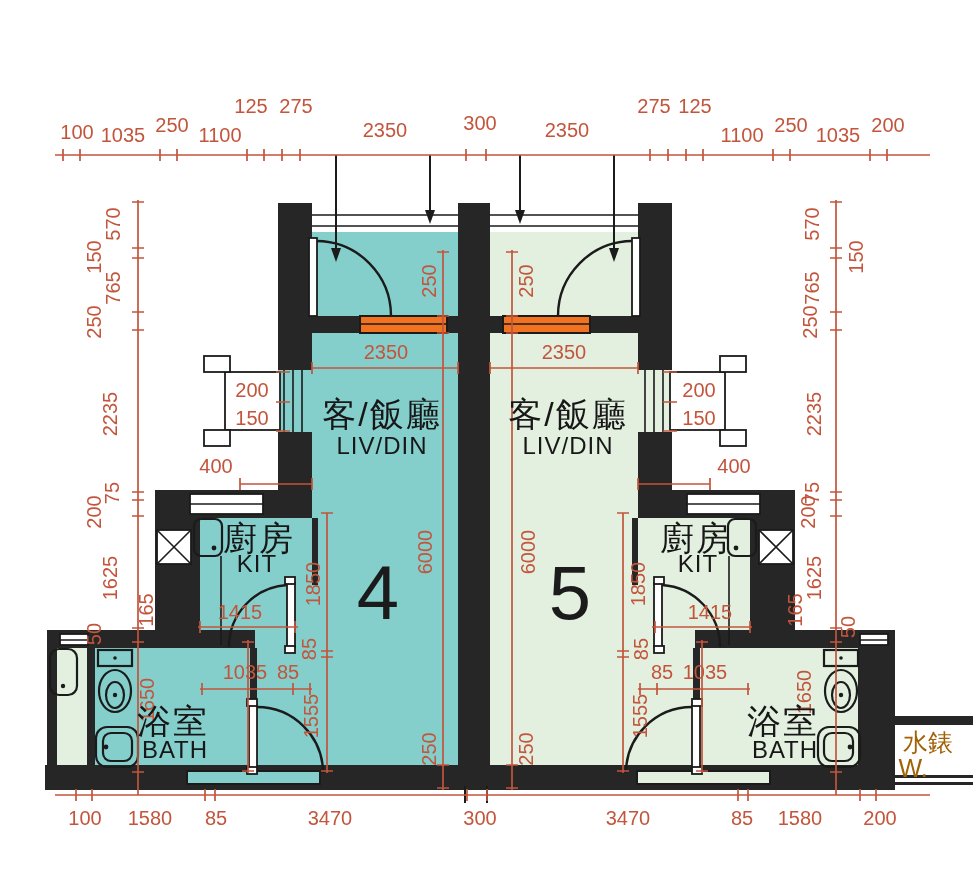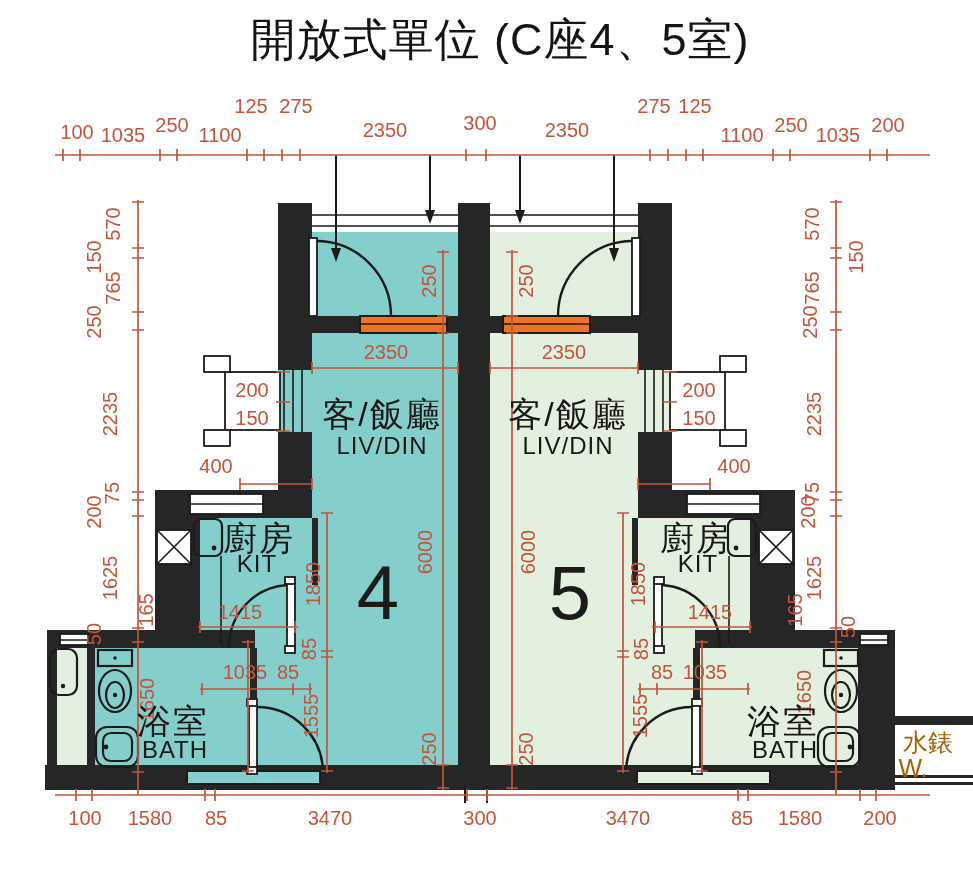--- a/index.html
+++ b/index.html
@@ -186,21 +186,20 @@
       <path class="dr" d="M512 250V790M506 252h12M506 316h12M506 333h12M506 765h12M506 788h12"></path>
       <path class="dr" d="M327 513V773M321 513h12M321 651h12M321 657h12M321 771h12"></path>
       <path class="dr" d="M623 513V773M617 513h12M617 651h12M617 657h12M617 771h12"></path>
       <path class="dr" d="M198 627H298M200 621v12M295 621v12M652 627H752M655 621v12M750 621v12"></path>
       <path class="dr" d="M200 689H312M202 683v12M293 683v12M310 683v12M638 689H750M640 683v12M657 683v12M748 683v12"></path>
       <path class="dr" d="M248 640V773M242 642h12M242 771h12M702 640V773M696 642h12M696 771h12"></path>
       <path class="dr" d="M276 372h14M276 402h14M276 431h14M663 372h14M663 402h14M663 431h14"></path>
     </g>
   </svg>
 
-  <div class="title" style="left:500px;top:40px;">開放式單位 (C座4、5室)</div>
 
 <span class="lbl dim" style="left: 77px; top: 132px;">100</span>
     <span class="lbl dim" style="left: 123px; top: 135px;">1035</span>
     <span class="lbl dim" style="left: 172px; top: 125px;">250</span>
     <span class="lbl dim" style="left: 220px; top: 135px;">1100</span>
     <span class="lbl dim" style="left: 251px; top: 106px;">125</span>
     <span class="lbl dim" style="left: 296px; top: 106px;">275</span>
     <span class="lbl dim" style="left: 385px; top: 130px;">2350</span>
     <span class="lbl dim" style="left: 480px; top: 123px;">300</span>
     <span class="lbl dim" style="left: 567px; top: 130px;">2350</span>

